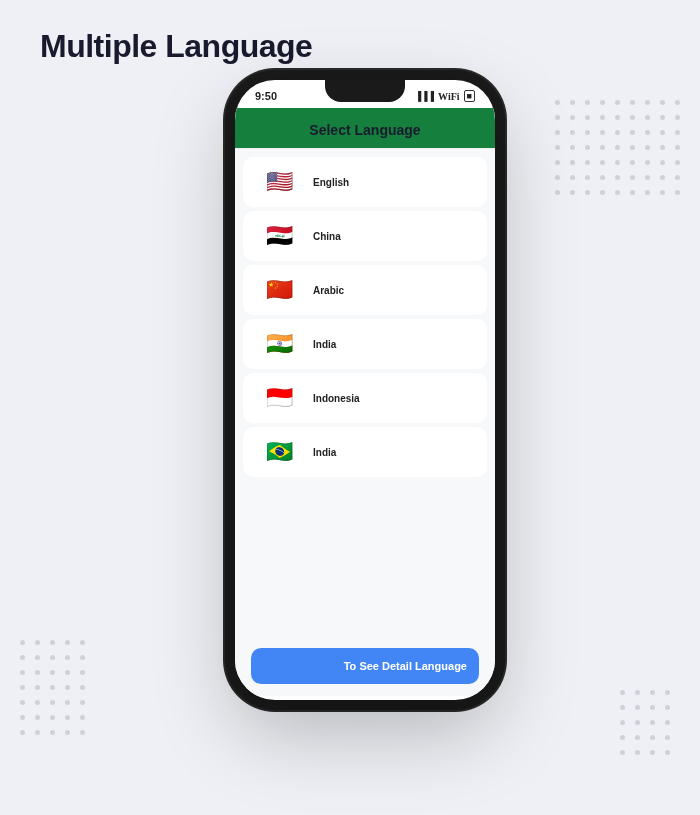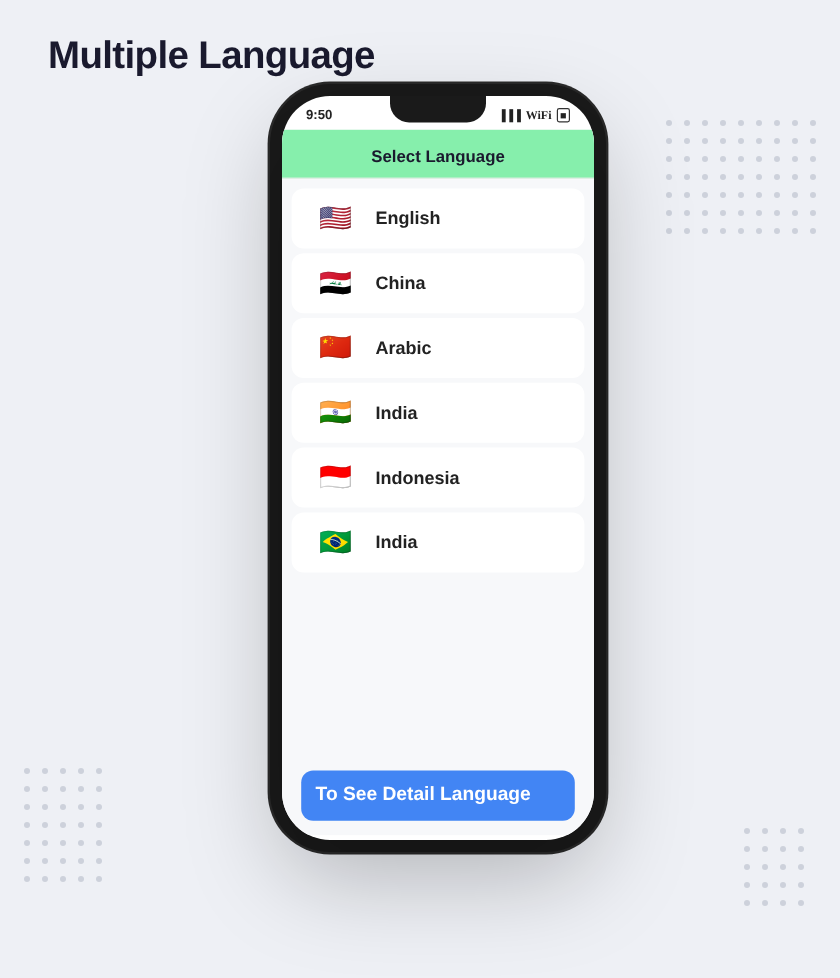--- a/index.html
+++ b/index.html
@@ -114,21 +114,21 @@
       background: #f7f8fa;
       height: calc(100% - 32px);
       overflow: hidden;
       display: flex;
       flex-direction: column;
     }
 
     .screen-header {
       text-align: center;
       padding: 14px 16px 10px;
-      background: #86efac;
+      background: #15803d;
       font-size: 14px;
       font-weight: 700;
       color: #1a1a2e;
       border-bottom: 1px solid #eee;
     }
 
     .language-list {
       flex: 1;
       overflow: hidden;
       padding: 4px 0;
@@ -152,35 +152,35 @@
       overflow: hidden;
       flex-shrink: 0;
       display: flex;
       align-items: center;
       justify-content: center;
       font-size: 22px;
       line-height: 1;
     }
 
     .lang-name {
-      font-size: 15px;
+      font-size: 10px;
       font-weight: 600;
       color: #222;
     }
 
     .cta-button {
       margin: 8px 16px 12px;
       background: #4285f4;
       color: #fff;
       border: none;
       border-radius: 10px;
       padding: 12px;
-      font-size: 16px;
+      font-size: 11px;
       font-weight: 600;
-      text-align: left;
+      text-align: right;
       cursor: pointer;
       width: calc(100% - 32px);
     }
   </style>
 </head>
 <body>
 
 <div class="dot-pattern dot-top-right">
   <span></span>
     <span></span>

